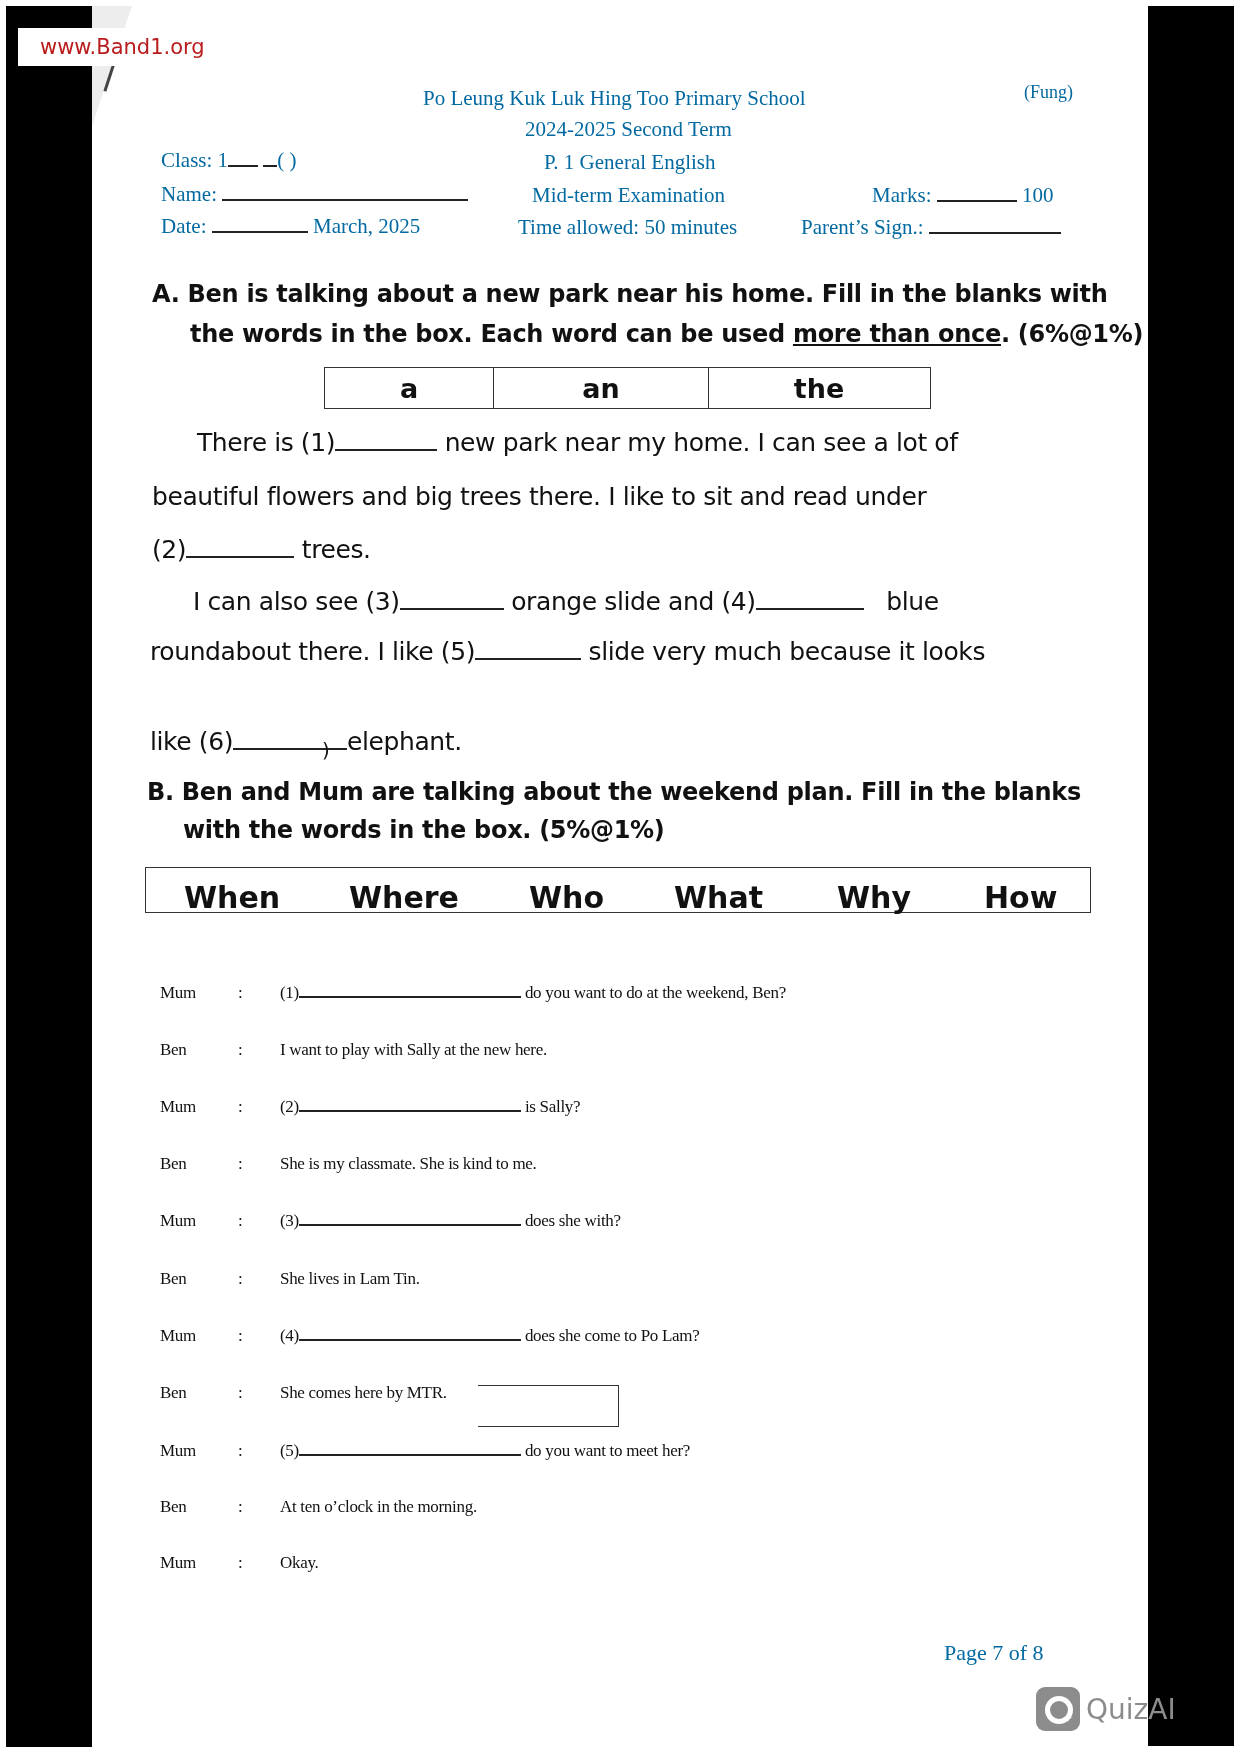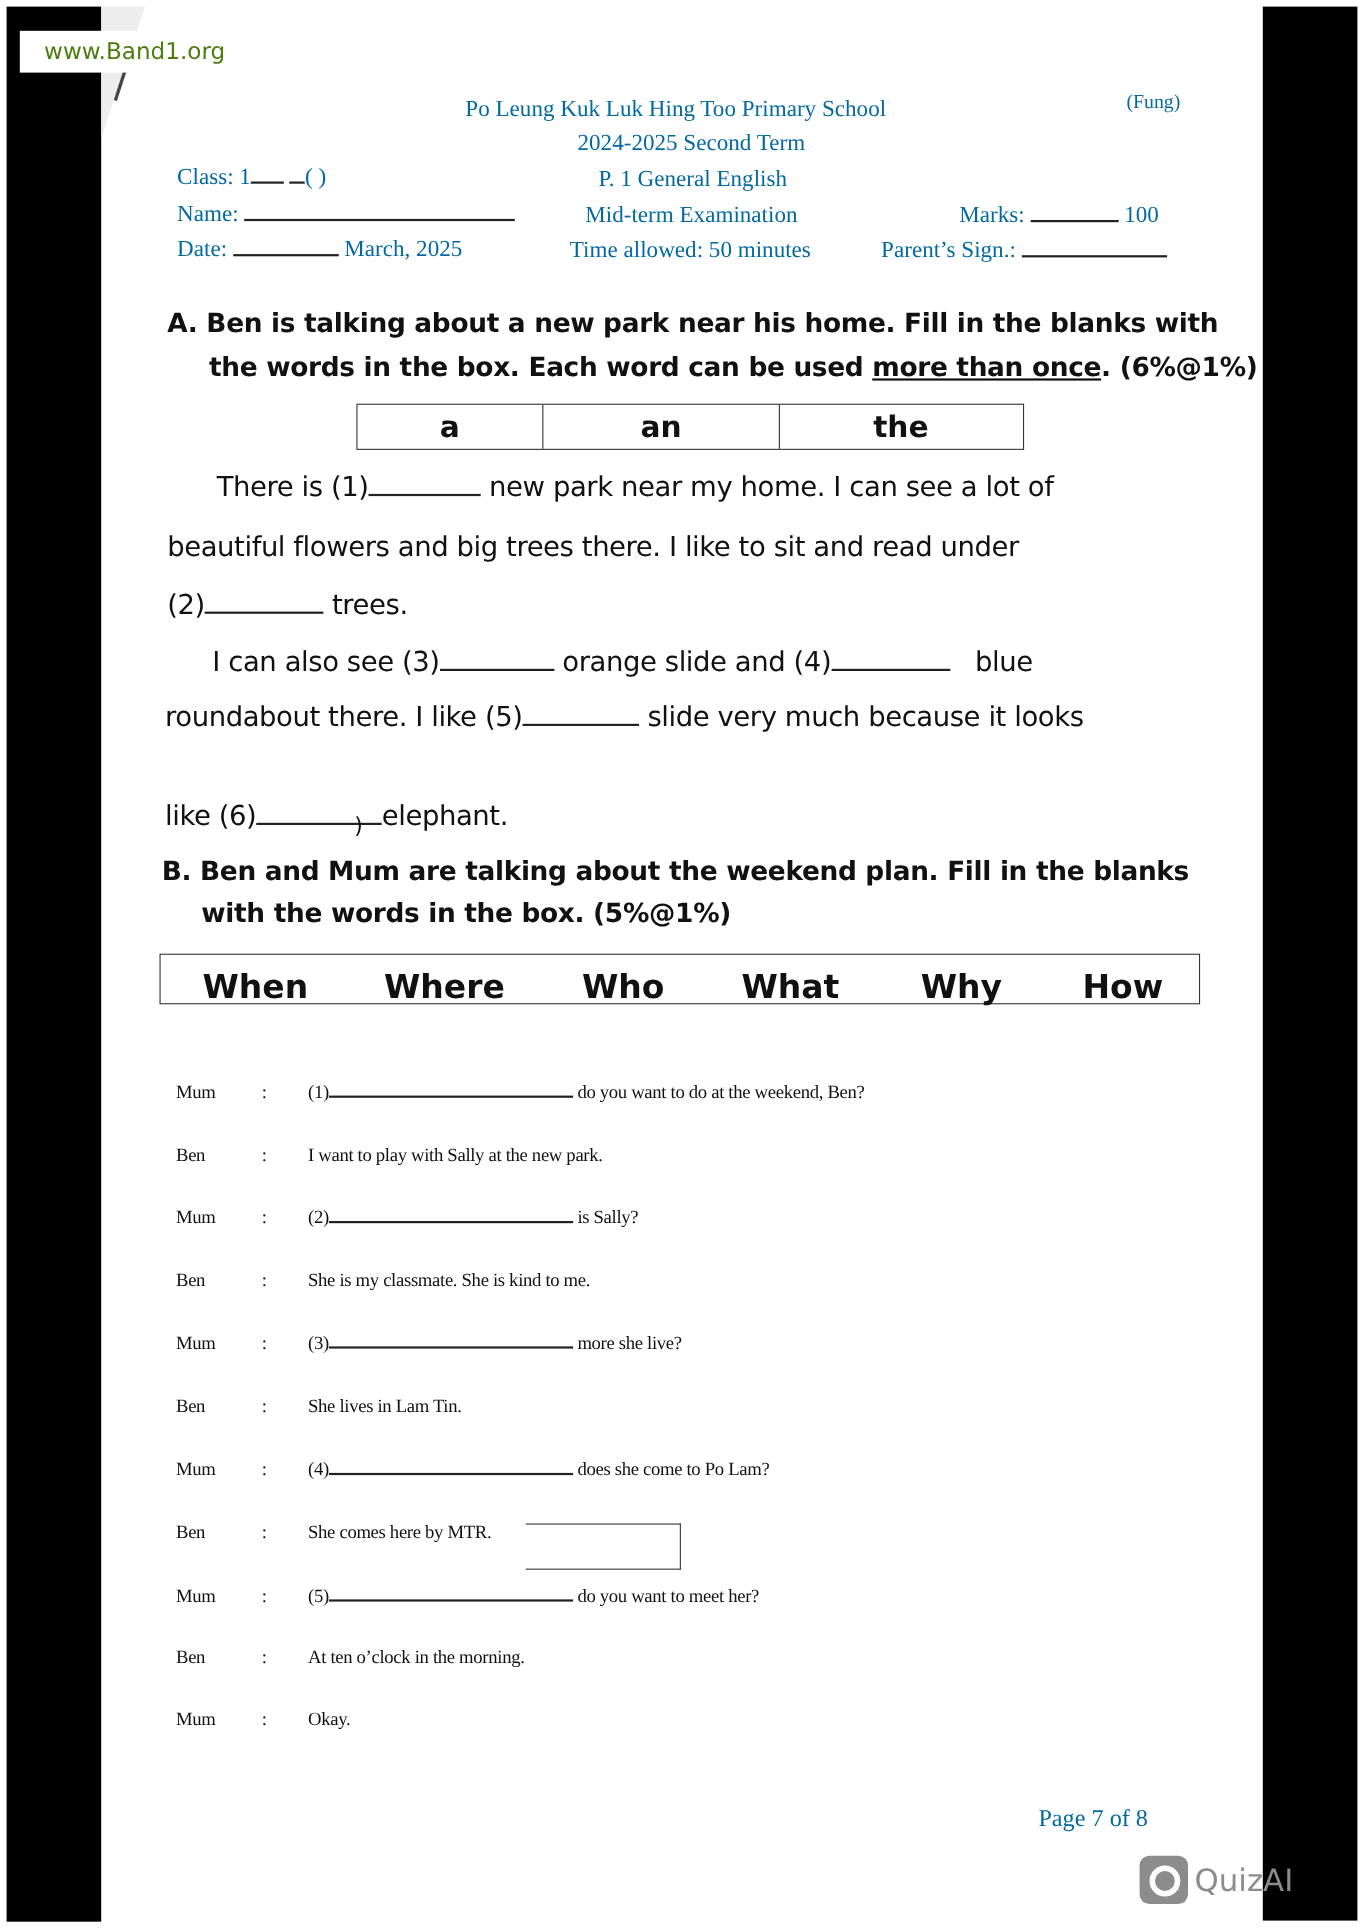--- a/index.html
+++ b/index.html
@@ -17,21 +17,21 @@
     border-top: 120px solid #e9e9e9; border-right: 40px solid transparent;
     opacity: .8;
   }
   .pen-mark {
     position: absolute; left: 108px; top: 62px; width: 3px; height: 30px;
     background: #444; transform: rotate(18deg);
   }
   .watermark-top {
     position: absolute; left: 18px; top: 28px; width: 214px; height: 38px;
     background: #fff; font-family: "DejaVu Sans", sans-serif; font-size: 21px;
-    line-height: 38px; padding-left: 22px; box-sizing: border-box; color: #4d7c0f;
+    line-height: 38px; padding-left: 22px; box-sizing: border-box; color: #b91c1c;
   }
   .serif { font-family: "Liberation Serif", serif; font-size: 21px; color: #0369a1; }
   .abs { position: absolute; white-space: nowrap; }
 
   .hand { font-family: "DejaVu Sans", sans-serif; }
   .q-title { font-weight: bold; font-size: 24px; letter-spacing: -0.3px; }
   .body-text { font-size: 25px; letter-spacing: -0.4px; }
   .blank { display: inline-block; border-bottom: 2px solid #222; vertical-align: baseline; height: 1px; }
 
   .wordbox-a {
@@ -154,24 +154,24 @@
   <span style="left:38px;">When</span>
   <span style="left:203px;">Where</span>
   <span style="left:383px;">Who</span>
   <span style="left:528px;">What</span>
   <span style="left:691px;">Why</span>
   <span style="left:838px;">How</span>
 </div>
 
 <div id="dialogue">
     <div class="dlg-row hand" style="top: 983px;"><span class="speaker">Mum</span><span class="colon">:</span><span class="num">(1)</span><span class="blank" style="width:222px;"></span> <span>do you want to do at the weekend, Ben?</span></div>
-    <div class="dlg-row hand" style="top: 1040px;"><span class="speaker">Ben</span><span class="colon">:</span><span>I want to play with Sally at the new park.</span></div>
+    <div class="dlg-row hand" style="top: 1040px;"><span class="speaker">Ben</span><span class="colon">:</span><span>I want to play with Sally at the new here.</span></div>
     <div class="dlg-row hand" style="top: 1097px;"><span class="speaker">Mum</span><span class="colon">:</span><span class="num">(2)</span><span class="blank" style="width:222px;"></span> <span>is Sally?</span></div>
     <div class="dlg-row hand" style="top: 1154px;"><span class="speaker">Ben</span><span class="colon">:</span><span>She is my classmate.   She is kind to me.</span></div>
-    <div class="dlg-row hand" style="top: 1211px;"><span class="speaker">Mum</span><span class="colon">:</span><span class="num">(3)</span><span class="blank" style="width:222px;"></span> <span>more she live?</span></div>
+    <div class="dlg-row hand" style="top: 1211px;"><span class="speaker">Mum</span><span class="colon">:</span><span class="num">(3)</span><span class="blank" style="width:222px;"></span> <span>does she with?</span></div>
     <div class="dlg-row hand" style="top: 1269px;"><span class="speaker">Ben</span><span class="colon">:</span><span>She lives in Lam Tin.</span></div>
     <div class="dlg-row hand" style="top: 1326px;"><span class="speaker">Mum</span><span class="colon">:</span><span class="num">(4)</span><span class="blank" style="width:222px;"></span> <span>does she come to Po Lam?</span></div>
     <div class="dlg-row hand" style="top: 1383px;"><span class="speaker">Ben</span><span class="colon">:</span><span>She comes here by MTR.</span></div>
     <div class="dlg-row hand" style="top: 1441px;"><span class="speaker">Mum</span><span class="colon">:</span><span class="num">(5)</span><span class="blank" style="width:222px;"></span> <span>do you want to meet her?</span></div>
     <div class="dlg-row hand" style="top: 1497px;"><span class="speaker">Ben</span><span class="colon">:</span><span>At ten o’clock in the morning.</span></div>
     <div class="dlg-row hand" style="top: 1553px;"><span class="speaker">Mum</span><span class="colon">:</span><span>Okay.</span></div>
   </div>
 <div class="mtr-box"></div>
 
 <div class="abs serif" style="left:944px; top:1640px; font-size:22px;">Page  7  of   8</div>

